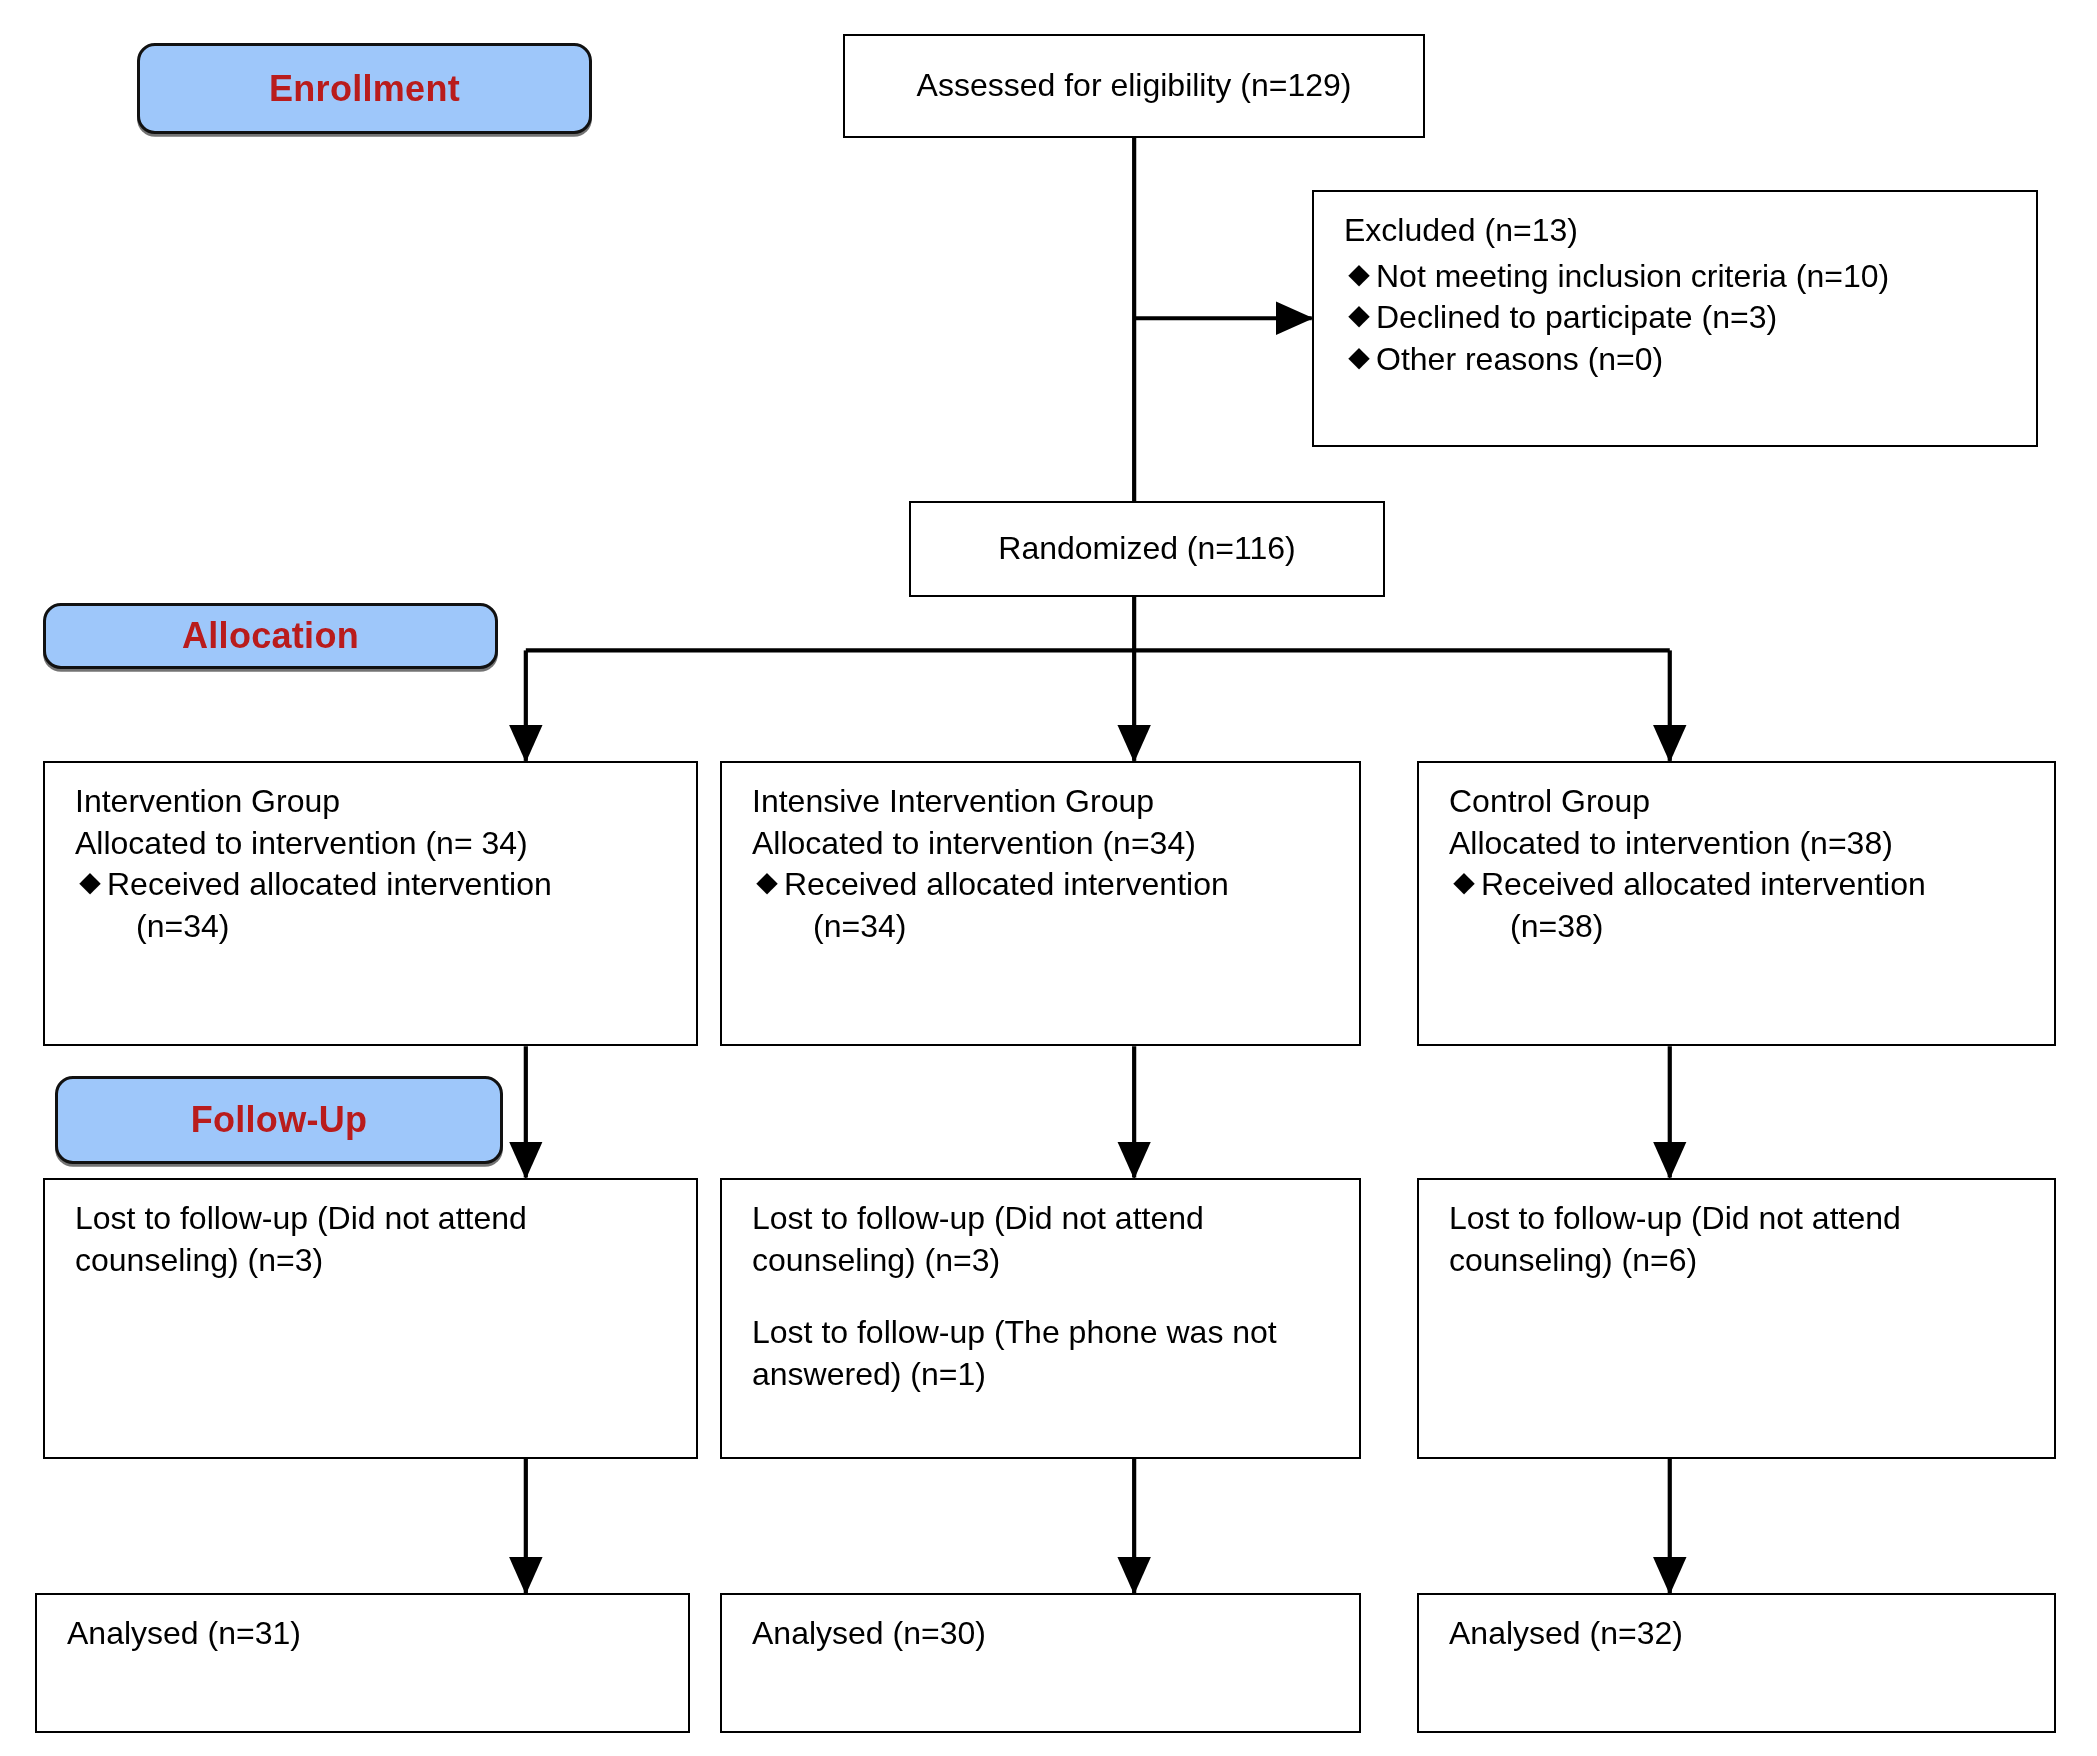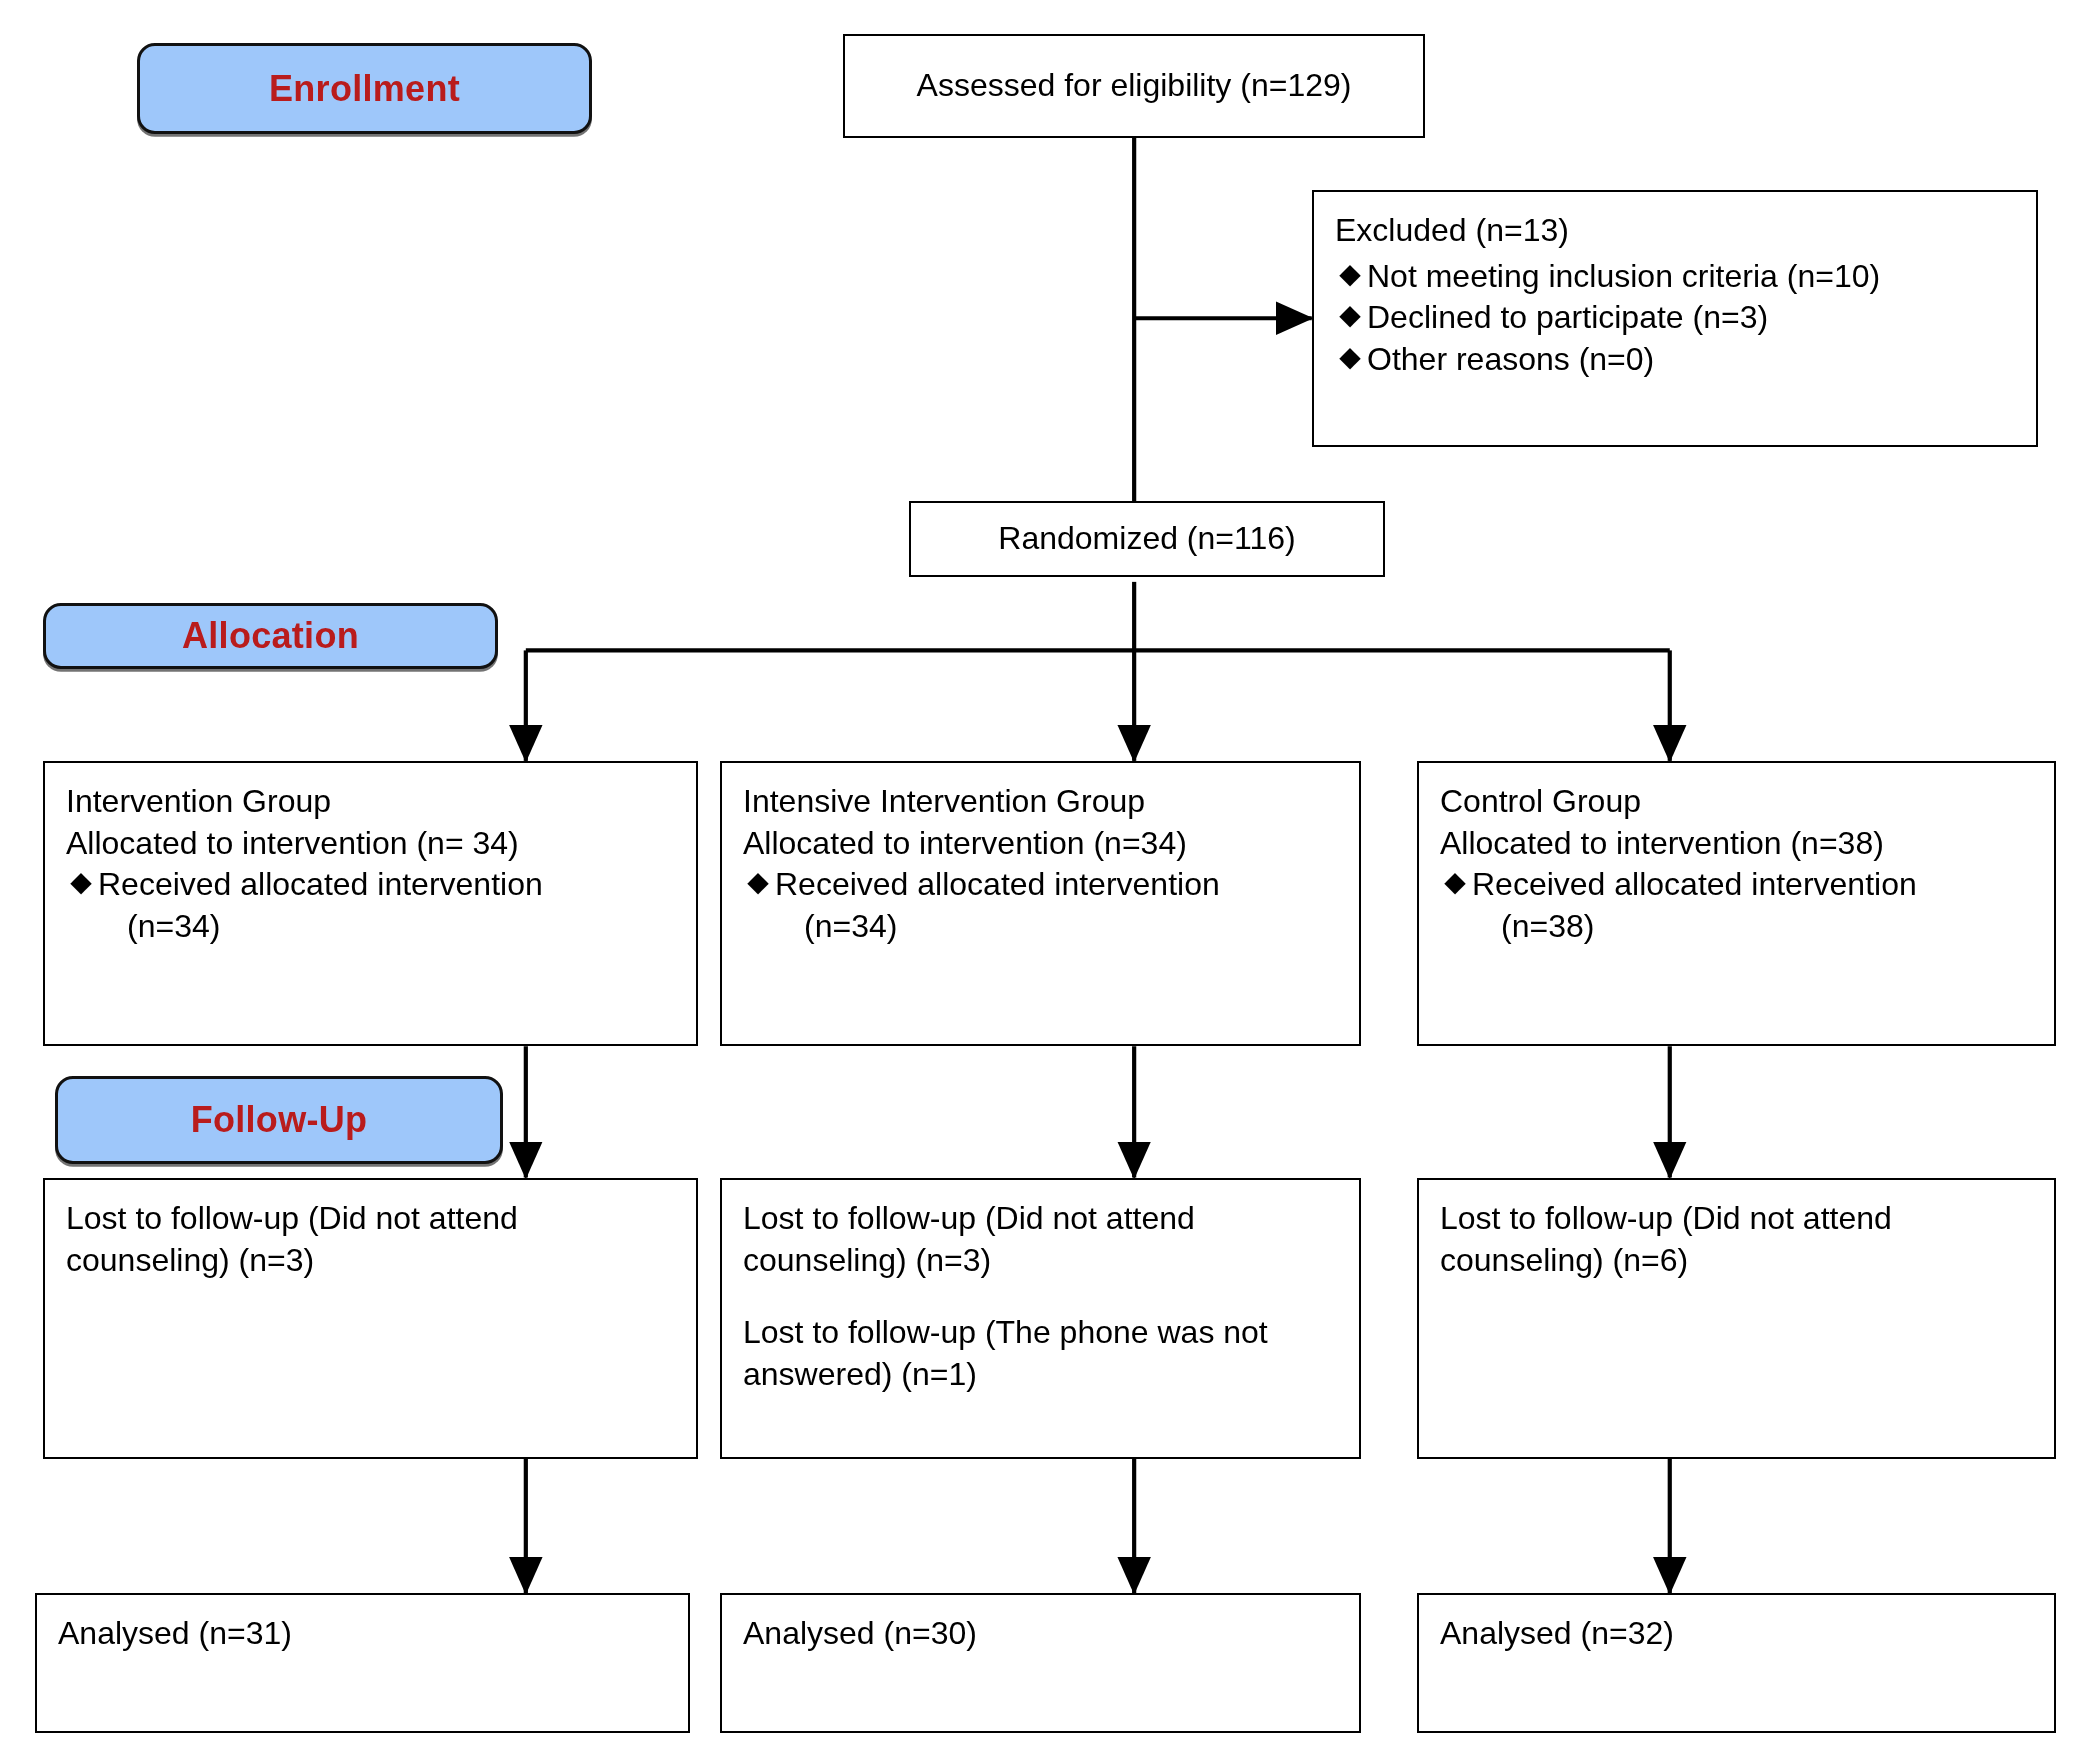--- a/index.html
+++ b/index.html
@@ -24,21 +24,21 @@
     height: 1756px;
     pointer-events: none;
   }
 
   
   .fbox {
     position: absolute;
     box-sizing: border-box;
     background: #ffffff;
     border: 2.8px solid #000000;
-    padding: 18px 21px 14px 21px;
+    padding: 18px 21px 14px 30px;
     font-size: 32px;
     line-height: 1.30;
     color: #000000;
     z-index: 3;
   }
   .fbox .line { white-space: nowrap; }
   .fbox .wrapline { white-space: normal; }
   .fbox .para { margin: 0 0 31px 0; }
   .fbox .para:last-child { margin-bottom: 0; }
 
@@ -148,21 +148,21 @@
         <span class="dia">◆</span>
         <span>Declined to participate (n=3)</span>
       </li>
       <li>
         <span class="dia">◆</span>
         <span>Other reasons (n=0)</span>
       </li>
     </ul>
   </div>
 
-  <div class="fbox center-mid" style="left:909px; top:501px; width:476px; height:76px;">
+  <div class="fbox center-mid" style="left:909px; top:501px; width:476px; height:96px;">
     <span class="line">Randomized (n=116)</span>
   </div>
 
   <div class="fbox" style="left:43px; top:761px; width:655px; height:285px;">
     <div class="line">Intervention Group</div>
     <div class="line">Allocated to intervention (n= 34)</div>
     <ul class="bullets">
       <li>
         <span class="dia">◆</span>
         <span>Received allocated intervention</span>

